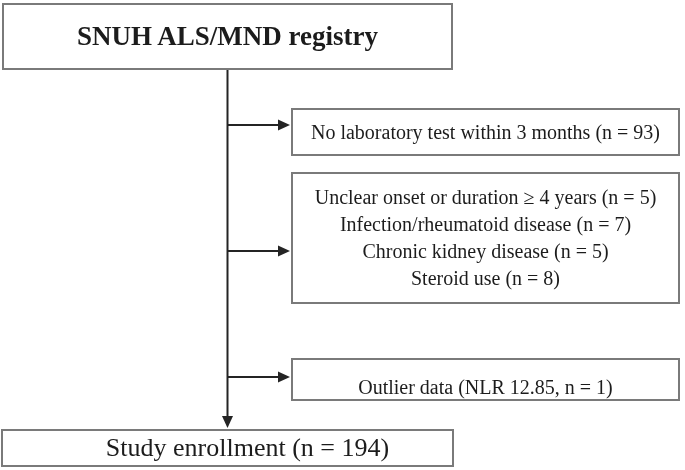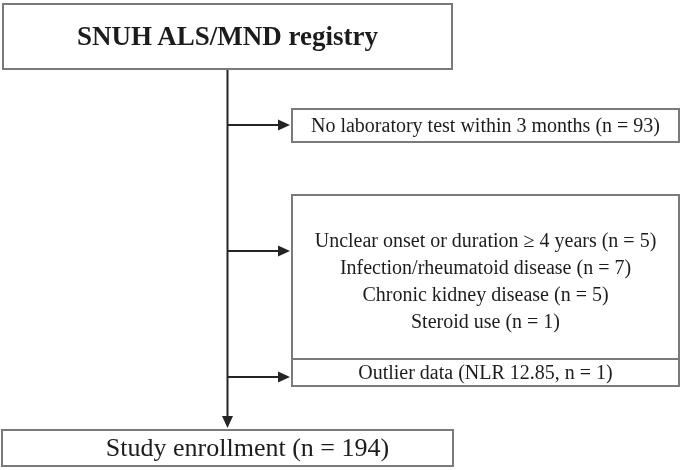--- a/index.html
+++ b/index.html
@@ -28,23 +28,23 @@
     display:flex;
     flex-direction:column;
     align-items:center;
     justify-content:center;
     text-align:center;
     white-space:nowrap;
   }
   .top-box{left:2px;top:3px;width:451px;height:67px;font-size:27px;line-height:33px;}
   .top-box .title{font-weight:bold;}
   .excl-box{left:291px;width:389px;font-size:20px;}
-  .excl-box-1{top:108px;height:35px;}
-  .excl-box-2{top:194px;height:174px;line-height:27px;}
-  .excl-box-3{top:358px;height:29px;}
+  .excl-box-1{top:108px;height:48px;}
+  .excl-box-2{top:172px;height:132px;line-height:27px;}
+  .excl-box-3{top:358px;height:43px;justify-content:flex-end;}
   .bottom-box{left:1px;top:429px;width:453px;height:38px;font-size:26px;padding-left:40px;}
 </style>
 </head>
 <body>
 
 <div class="canvas">
 
   <svg class="connectors" width="685" height="470" viewBox="0 0 685 470" aria-hidden="true">
 
     <line x1="227.5" y1="70" x2="227.5" y2="418"></line>
@@ -65,21 +65,21 @@
   </div>
 
   <div class="box excl-box excl-box-1">
     <div>No laboratory test within 3 months (n = 93)</div>
   </div>
 
   <div class="box excl-box excl-box-2">
     <div>Unclear onset or duration ≥ 4 years (n = 5)</div>
     <div>Infection/rheumatoid disease (n = 7)</div>
     <div>Chronic kidney disease (n = 5)</div>
-    <div>Steroid use (n = 1)</div>
+    <div>Steroid use (n = 8)</div>
   </div>
 
   <div class="box excl-box excl-box-3">
     <div>Outlier data (NLR 12.85, n = 1)</div>
   </div>
 
   <div class="box bottom-box">
     <div>Study enrollment (n = 194)</div>
   </div>
 

